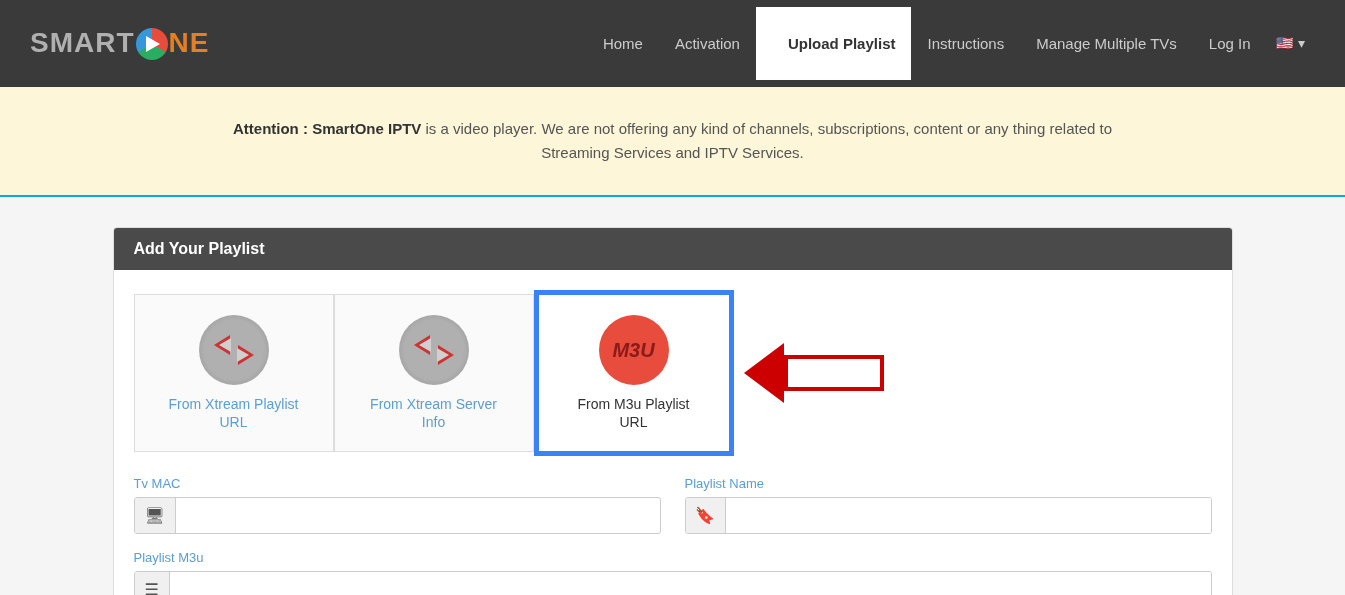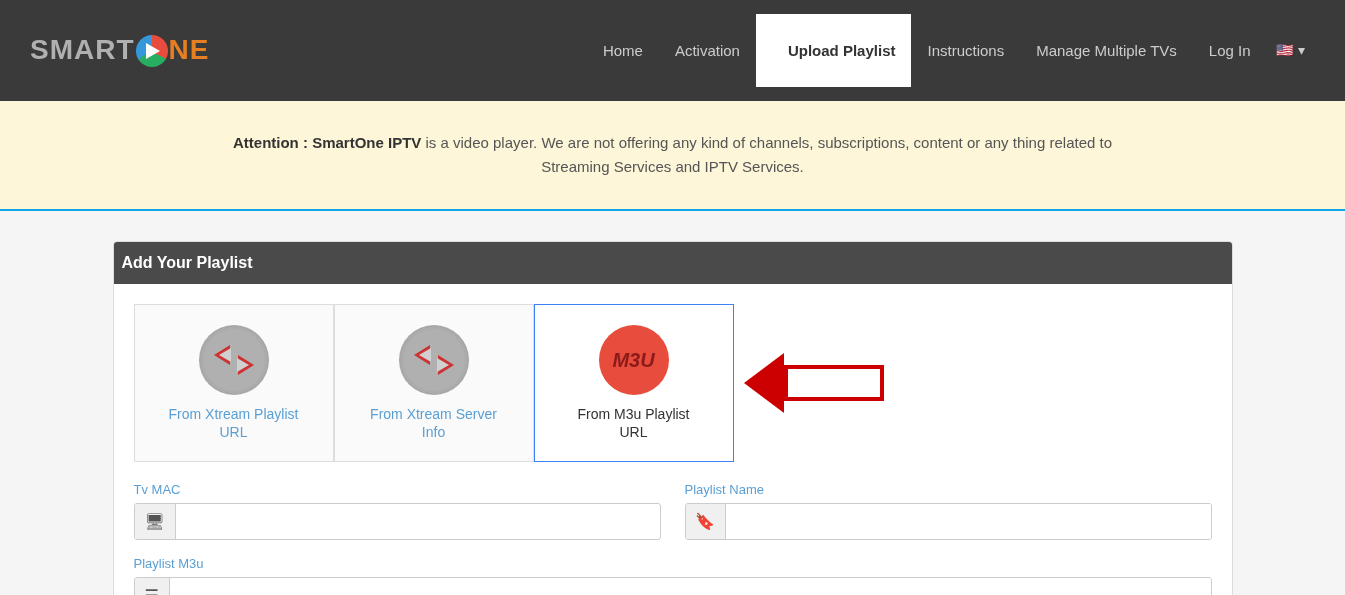--- a/index.html
+++ b/index.html
@@ -4,21 +4,21 @@
   <style>
     * { box-sizing: border-box; margin: 0; padding: 0; }
     body { font-family: Arial, sans-serif; background: #f5f5f5; min-width: 1345px; }
 
     
     .navbar {
       background: #3a3a3a;
       display: flex;
       align-items: center;
       padding: 0 30px;
-      height: 101px;
+      height: 87px;
     }
     .navbar-logo {
       display: flex;
       align-items: center;
       margin-right: auto;
     }
     .logo-text {
       font-size: 28px;
       font-weight: bold;
       letter-spacing: 1px;
@@ -91,21 +91,21 @@
       background: white;
       border: 1px solid #ddd;
       border-radius: 4px;
       overflow: hidden;
       max-width: 1120px;
       margin: 0 auto;
     }
     .playlist-card-header {
       background: #4a4a4a;
       color: white;
-      padding: 12px 8px;
+      padding: 12px 20px;
       font-size: 16px;
       font-weight: 600;
     }
     .playlist-card-body {
       padding: 20px;
     }
     .playlist-tab {
       border: 1px solid #ddd;
       padding: 20px 30px;
       text-align: center;
@@ -312,21 +312,21 @@
           <div class="tab-icon tab-icon-xtream">
             <div class="xtream-arrows">
               <div class="arrow-left"></div>
               <div class="arrow-right"></div>
             </div>
           </div>
           <span class="tab-label">From Xtream Server Info</span>
         </div>
 
         <div class="m3u-tab-wrapper">
-          <div class="playlist-tab active" style="border:1px solid #3b82f6;">
+          <div class="playlist-tab active" style="border:5px solid #3b82f6;">
             <div class="tab-icon tab-icon-m3u">
               <span class="m3u-label">M3U</span>
             </div>
             <span class="tab-label active">From M3u Playlist URL</span>
           </div>
 
           <div class="red-arrow">
             <div class="red-arrow-shape">
               <div class="arrow-head"></div>
               <div class="arrow-body"></div>

